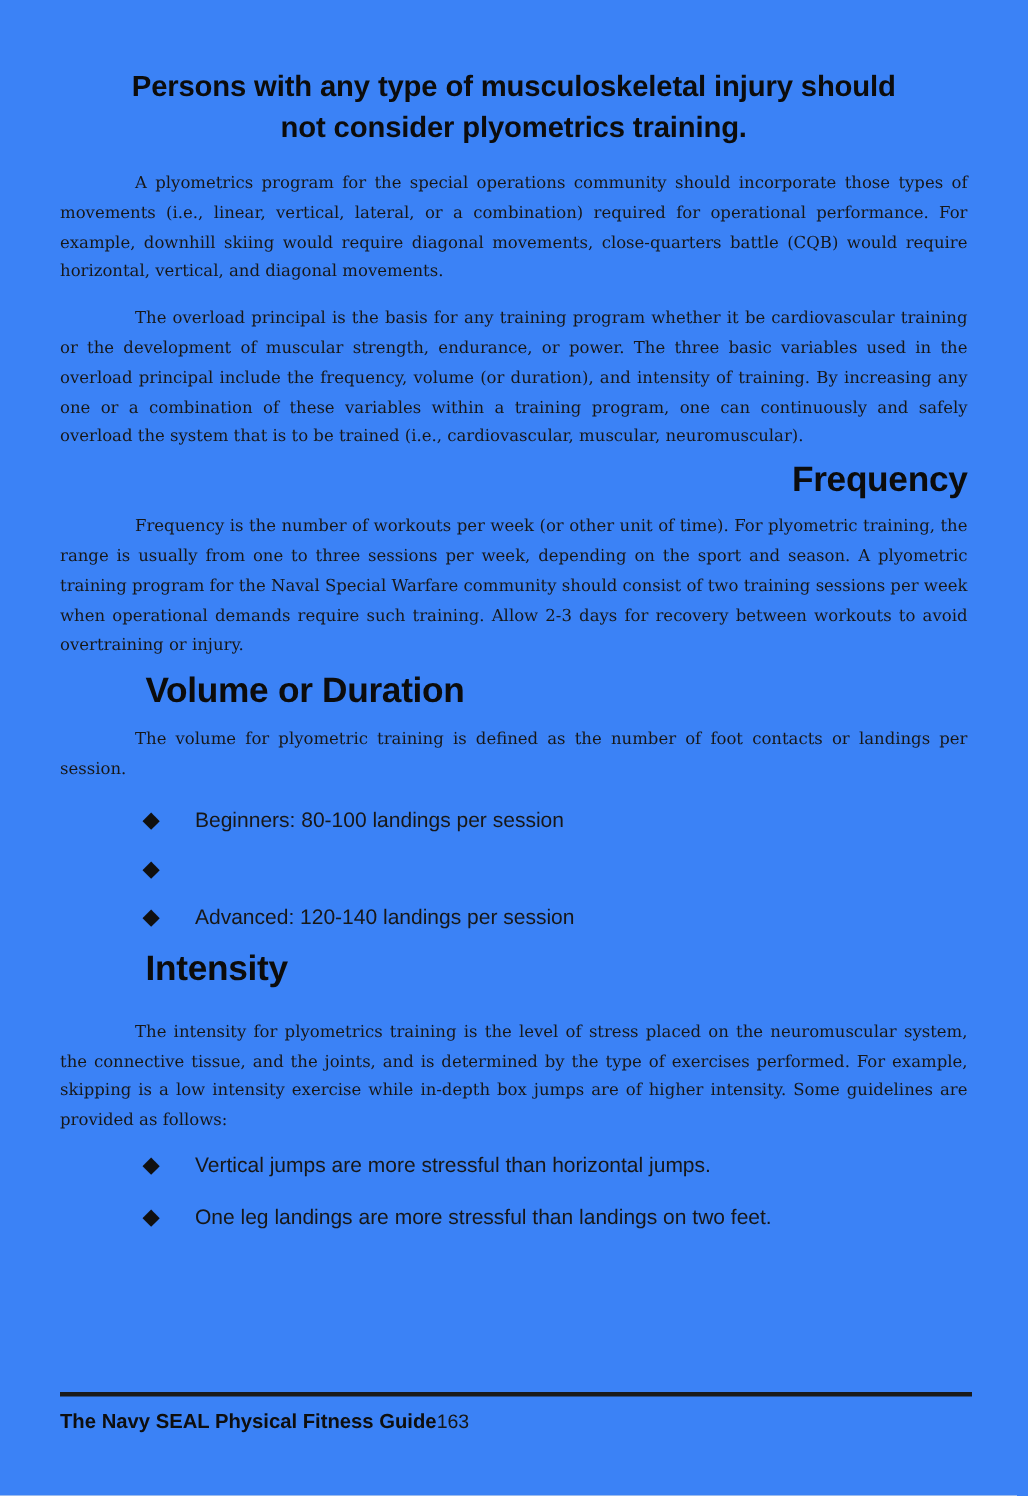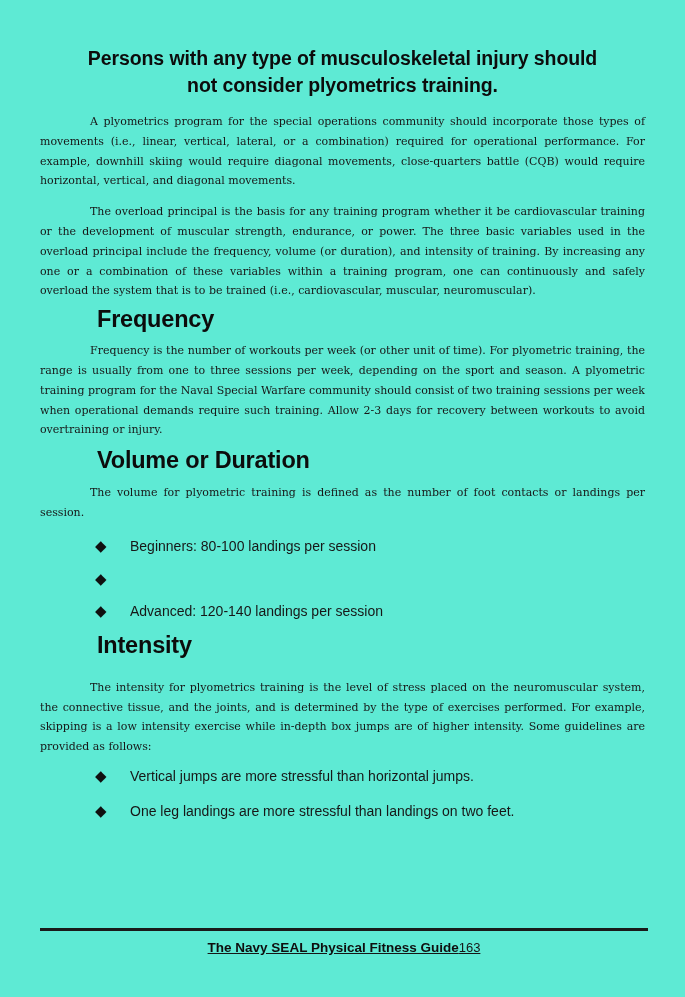--- a/index.html
+++ b/index.html
@@ -5,21 +5,21 @@
   html, body {
     margin: 0;
     padding: 0;
     background: #e8e8e8;
   }
   .page {
     position: relative;
     width: 685px;
     height: 997px;
     margin: 0 auto;
-    background: #5eead4;
+    background: #3b82f6;
     color: #161616;
     overflow: hidden;
     box-sizing: border-box;
   }
   .content {
     padding: 45px 40px 0 40px;
   }
   .doc-title {
     margin: 0;
     font-family: "Liberation Sans", sans-serif;
@@ -47,21 +47,21 @@
   p.para-2 { margin-top: 11px; }
   h2.section-heading {
     margin: 0 0 0 57px;
     font-family: "Liberation Sans", sans-serif;
     font-weight: bold;
     font-size: 23.5px;
     line-height: 29px;
     color: #0c0c0c;
     letter-spacing: -0.2px;
   }
-  h2.h-frequency { margin-top: 4px; }
+  h2.h-frequency { margin-top: 4px; text-align: right; }
   p.p-frequency  { margin-top: 7px; }
   h2.h-volume    { margin-top: 6px; }
   p.p-volume     { margin-top: 8px; }
   h2.h-intensity { margin-top: 9px; }
   p.p-intensity  { margin-top: 18px; }
   ul.bullet-list {
     list-style: none;
     margin: 0;
     padding: 0;
   }
@@ -92,24 +92,23 @@
     left: 40px;
     right: 37px;
     top: 928px;
   }
   .footer-rule {
     height: 3px;
     background: #1a1a1a;
   }
   .footer-row {
     display: flex;
-    justify-content: center;
+    justify-content: flex-start;
     align-items: baseline;
     margin-top: 9px;
-    text-decoration: underline;
   }
   .footer-title {
     font-family: "Liberation Sans", sans-serif;
     font-weight: bold;
     font-size: 13.5px;
     color: #0e0e0e;
   }
   .footer-page {
     font-family: "Liberation Sans", sans-serif;
     font-size: 13px;

